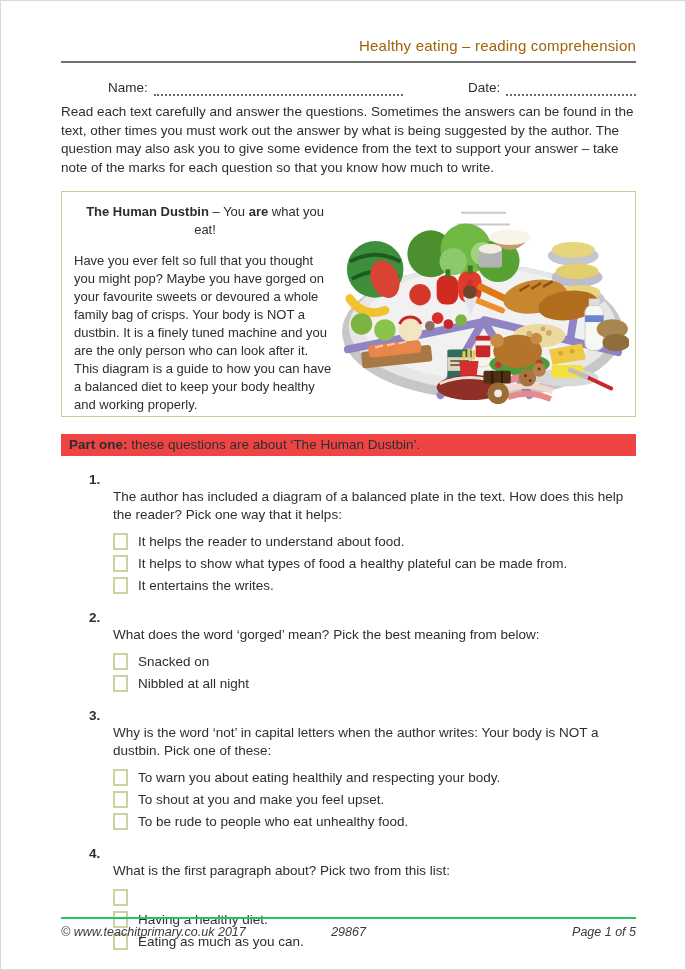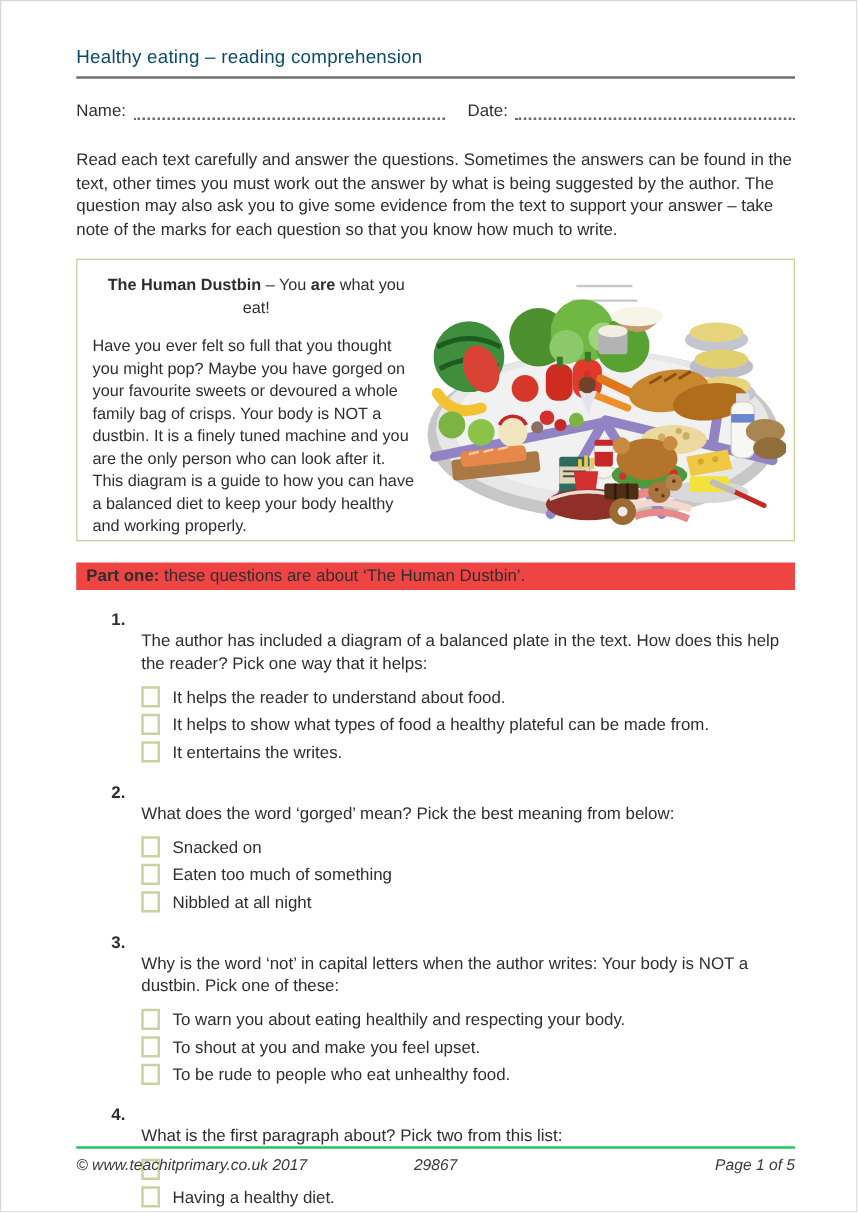--- a/index.html
+++ b/index.html
@@ -9,33 +9,33 @@
     width:686px;height:970px;
   }
   .page{
     position:relative;box-sizing:border-box;
     width:686px;height:970px;
     border:1px solid #d9d9d9;background:#fff;overflow:hidden;
   }
   .content{padding:0 49px 0 60px;}
   
   .header-title{
-    padding-top:36px;
-    font-size:15px;letter-spacing:.2px;color:#0c4a6e;
+    padding-top:36px;text-align:right;
+    font-size:15px;letter-spacing:.2px;color:#a16207;
   }
   .header-rule{border:none;border-top:2px solid #707070;margin:7px 0 0 0;}
   
   .field-row{display:flex;margin-top:17px;font-size:13.5px;}
-  .field{display:flex;align-items:center;}
+  .field{display:flex;align-items:flex-start;margin-left:47px;}
   .field-name{width:295px;margin-right:18px;}
   .field-date{flex:1;}
   .field-label{margin-right:6px;white-space:nowrap;}
   .dotted{flex:1;border-bottom:2px dotted #6a6a6a;height:14px;}
   
-  .intro{margin-top:23px;font-size:13.5px;line-height:18.5px;}
+  .intro{margin-top:7px;font-size:13.5px;line-height:18.5px;}
   
   .passage-box{
     box-sizing:border-box;margin-top:9px;
     border:1px solid #c6cd9b;background:#fff;
     display:flex;padding:11px 6px 9px 12px;height:226px;
   }
   .passage-text{width:262px;font-size:13px;line-height:18px;flex-shrink:0;}
   .passage-title{margin:0 0 13px 0;text-align:center;}
   .passage-para{margin:0;}
   .b{font-weight:bold;}
@@ -253,24 +253,20 @@
         <span class="q-num">2.</span>
         <span class="q-text">What does the word ‘gorged’ mean? Pick the best meaning from below:</span>
       </div>
       <div class="options">
         <div class="option">
           <span class="checkbox"></span>
           <span class="option-label">Snacked on</span>
         </div>
         <div class="option">
           <span class="checkbox"></span>
-          <span class="option-label">Eaten too much of something</span>
-        </div>
-        <div class="option">
-          <span class="checkbox"></span>
           <span class="option-label">Nibbled at all night</span>
         </div>
       </div>
     </div>
 
     <div class="question">
       <div class="q-head">
         <span class="q-num">3.</span>
         <span class="q-text">Why is the word ‘not’ in capital letters when the author writes: Your body is NOT a dustbin. Pick one of these:</span>
       </div>

